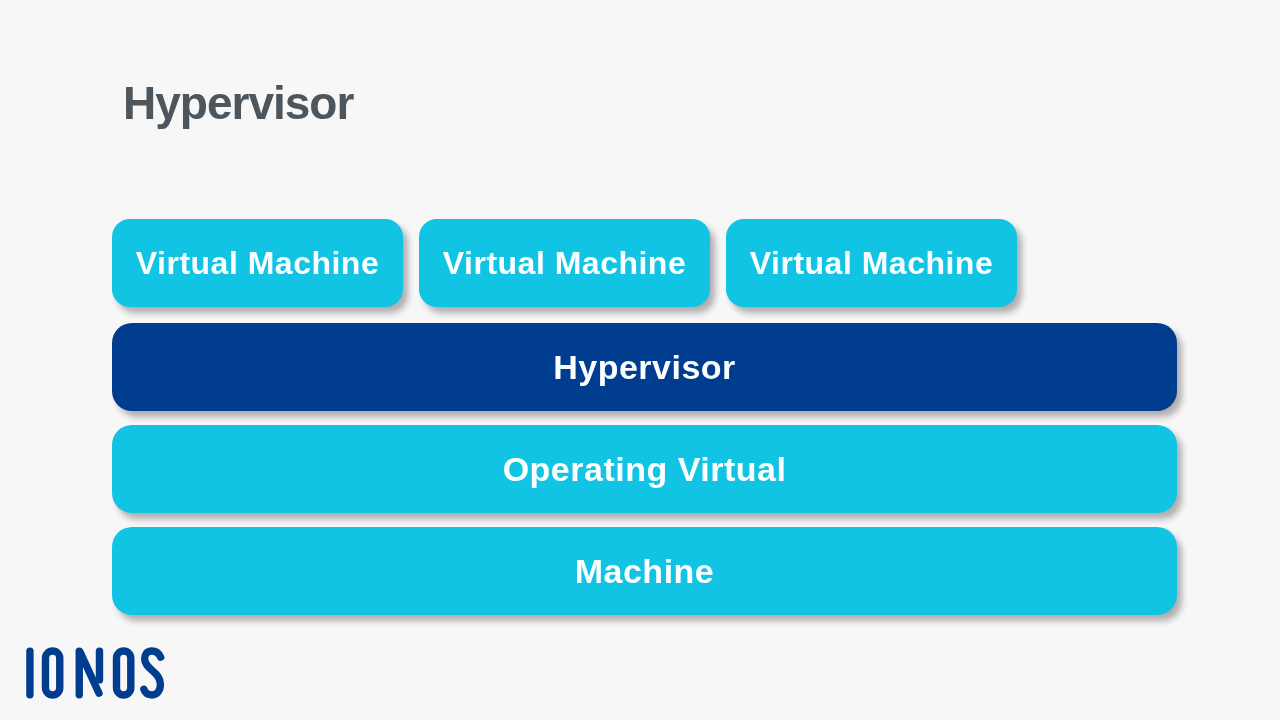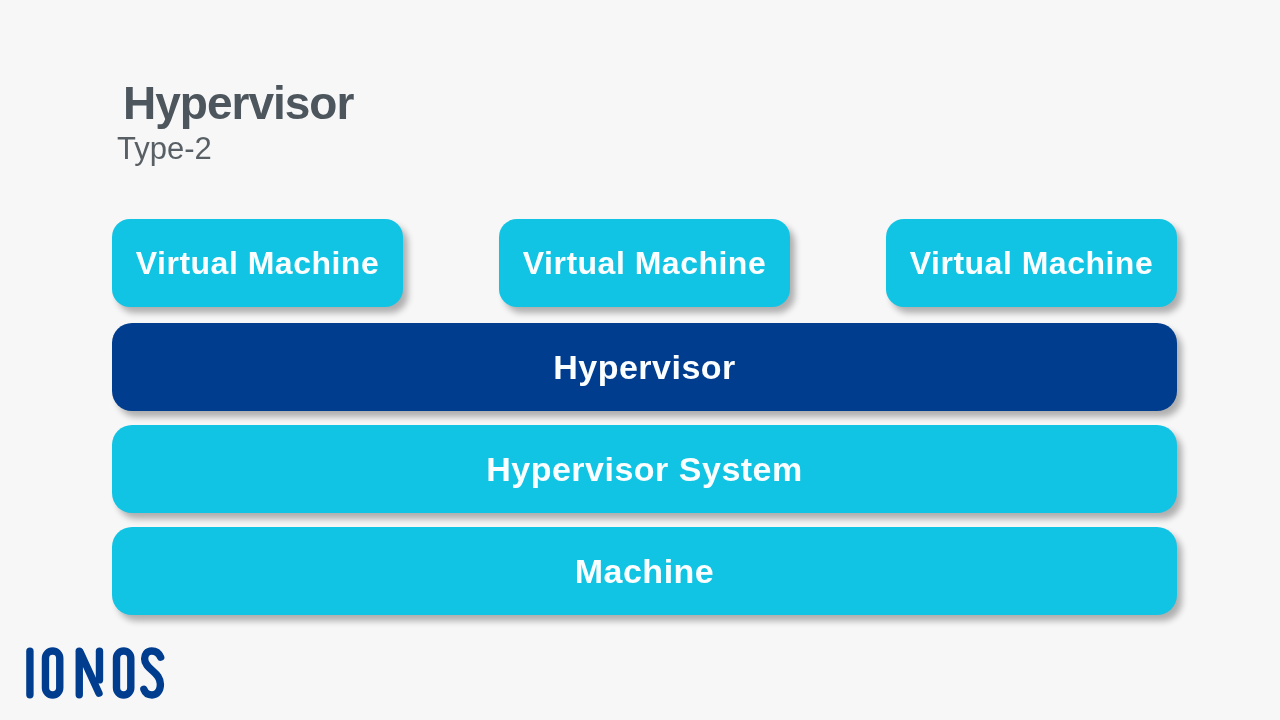--- a/index.html
+++ b/index.html
@@ -39,22 +39,23 @@
     line-height:1.0;
   }
   .diagram{
     position:absolute;
     left:112px;
     top:219px;
     width:1065px;
   }
   .vm-row{
     display:flex;
-    justify-content:space-between;
+    justify-content:flex-start;
     margin-bottom:16px;
+    gap:16px;
   }
   .box{
     display:flex;
     align-items:center;
     justify-content:center;
     height:88px;
     box-shadow:5px 6px 6px rgba(30,30,30,0.33);
   }
   .vm-box{
     width:291px;
@@ -87,42 +88,41 @@
     height:54px;
     color:var(--dark-blue);
   }
   .brand-logo svg{width:100%;height:100%;display:block;}
 </style>
 </head>
 <body>
 
 <header class="title-block">
   <h1>Hypervisor</h1>
-  <div class="subtitle">Type-2</div>
 </header>
 
 <main class="diagram">
   <div class="vm-row">
     <div class="box vm-box">
       <span class="label">Virtual Machine</span>
     </div>
     <div class="box vm-box">
       <span class="label">Virtual Machine</span>
     </div>
     <div class="box vm-box">
       <span class="label">Virtual Machine</span>
     </div>
   </div>
 
   <div class="box layer dark">
     <span class="label">Hypervisor</span>
   </div>
 
   <div class="box layer">
-    <span class="label">Hypervisor System</span>
+    <span class="label">Operating Virtual</span>
   </div>
 
   <div class="box layer">
     <span class="label">Machine</span>
   </div>
 </main>
 
 <div class="brand-logo">
   <svg viewBox="0 0 150 52" fill="none" stroke="currentColor" stroke-width="7.5" stroke-linecap="round">
     <title>IONOS</title>

